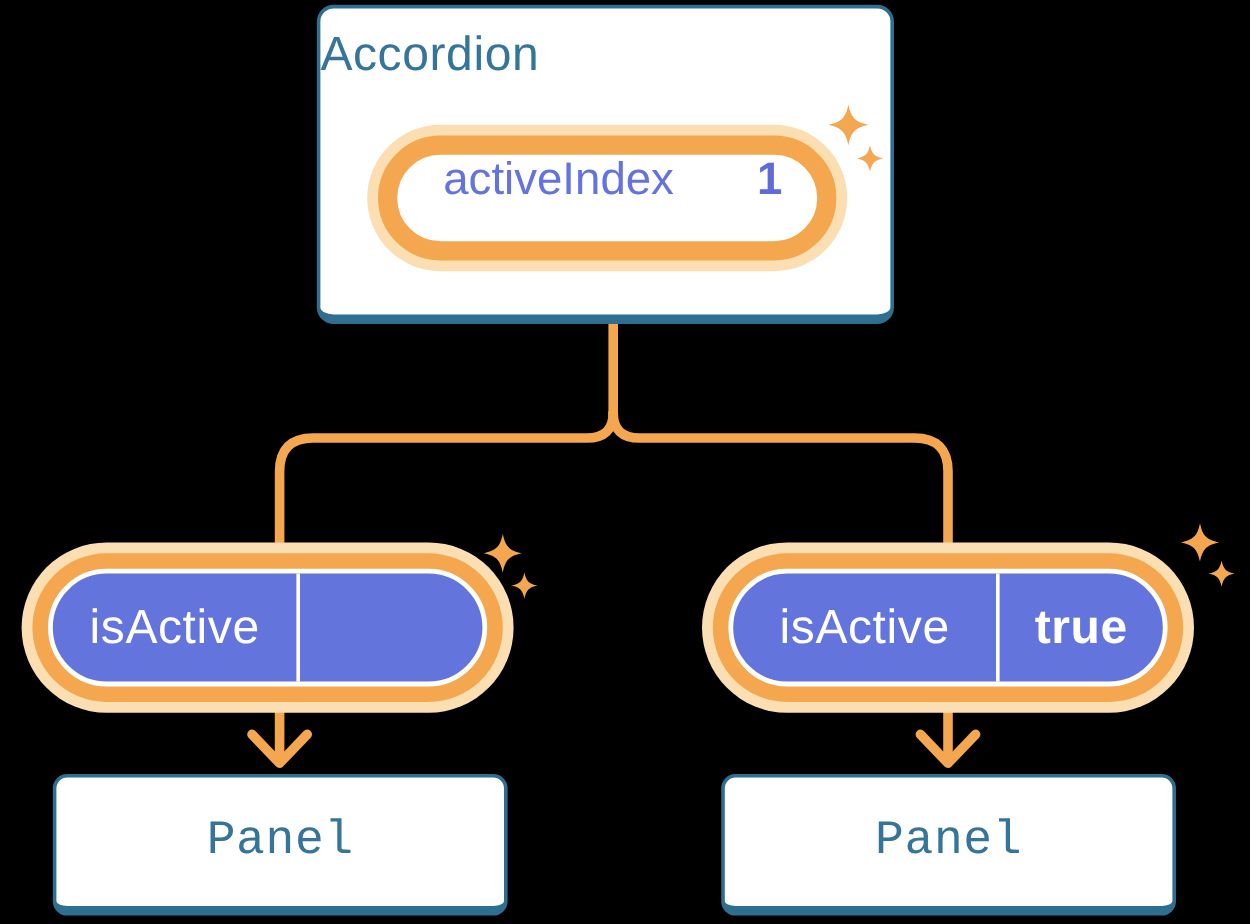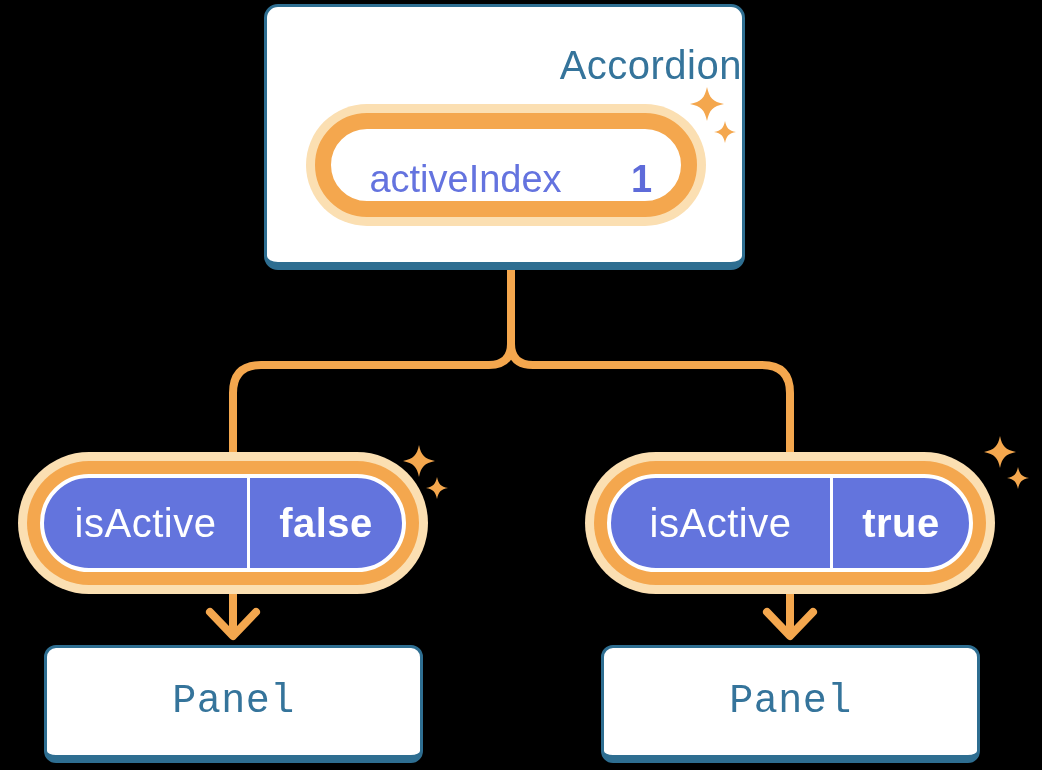--- a/index.html
+++ b/index.html
@@ -25,36 +25,36 @@
   .box {
     position:absolute;
     background:#fff;
     border:3px solid var(--teal-border);
     border-bottom-width:8px;
     border-radius:14px;
     z-index:1;
   }
   .accordion-box { left:264px; top:4px; width:481px; height:266px; }
   .accordion-title {
-    margin-top:36px;
-    text-align:right;
+    margin-top:16px;
+    text-align:left;
     font-size:40px;
     font-weight:500;
     letter-spacing:0.5px;
     color:var(--teal-text);
   }
 
   .state-pill {
     position:absolute; left:315px; top:113px;
     width:382px; height:104px;
     background:#fff;
     border:16px solid var(--orange);
     border-radius:60px;
     box-shadow:0 0 0 9px var(--halo);
-    display:flex; align-items:flex-end;
+    display:flex; align-items:flex-start;
     z-index:2;
   }
   .state-cell {
     display:flex; align-items:center; justify-content:center;
     font-size:38px; color:var(--purple-text);
   }
   .state-cell.key { width:269px; }
   .state-cell.val { flex:1; font-weight:bold; color:var(--value-purple); }
   .state-divider { width:2px; background:var(--orange-soft); }
 
@@ -108,21 +108,20 @@
 
 <div class="state-pill">
   <div class="state-cell key">activeIndex</div>
   <div class="state-divider"></div>
   <div class="state-cell val">1</div>
 </div>
 
 <div class="prop-pill left">
   <div class="prop-cell key">isActive</div>
   <div class="prop-divider"></div>
-  <div class="prop-cell val">false</div>
 </div>
 
 <div class="prop-pill right">
   <div class="prop-cell key">isActive</div>
   <div class="prop-divider"></div>
   <div class="prop-cell val">true</div>
 </div>
 
 <div class="box panel left">
   <span>Panel</span>

